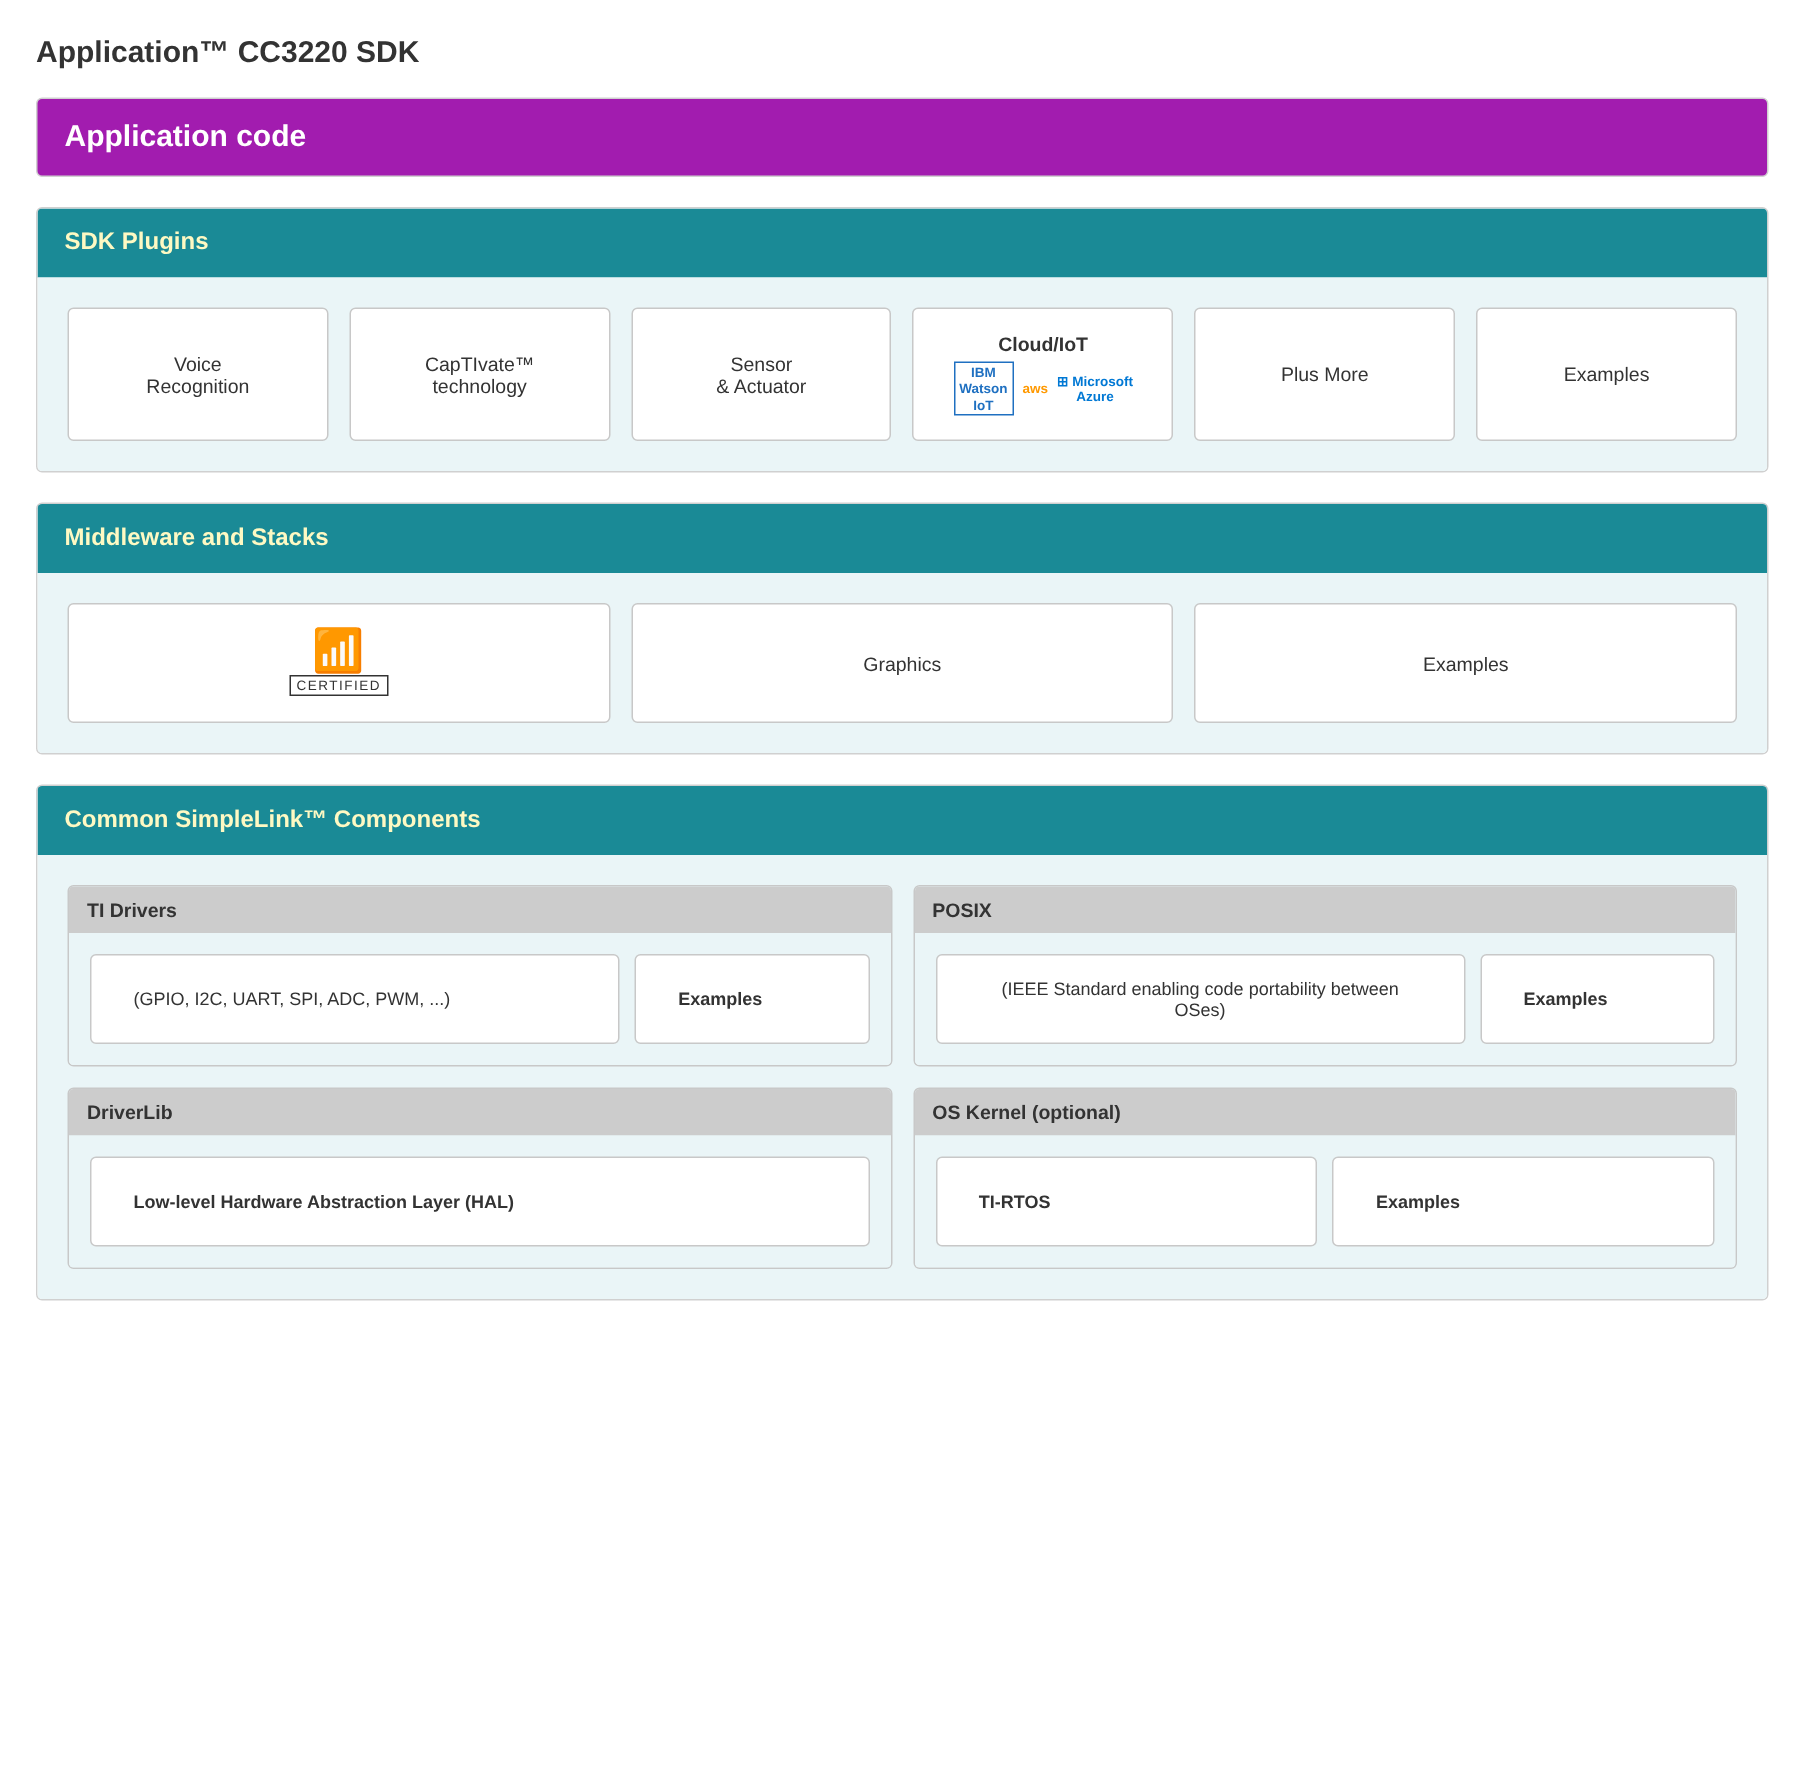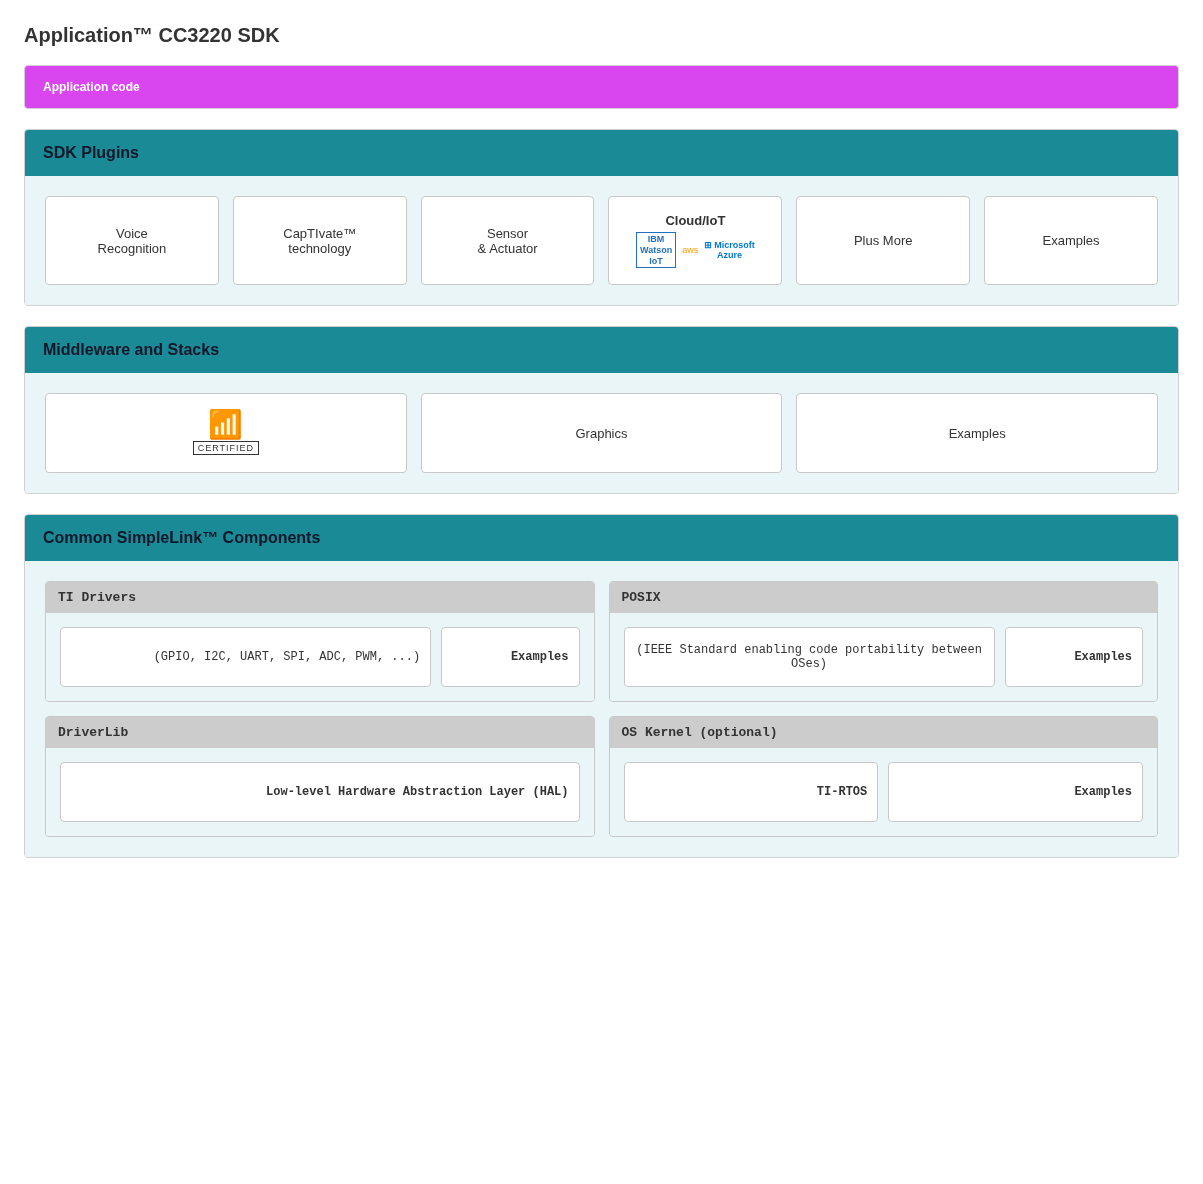--- a/index.html
+++ b/index.html
@@ -16,21 +16,21 @@
       margin-bottom: 18px;
     }
     .section-block {
       border: 1px solid #d0d0d0;
       border-radius: 4px;
       margin-bottom: 20px;
       overflow: hidden;
     }
     .section-header {
       background-color: #1a8a96;
-      color: #0f172a;
+      color: #fef9c3;
       font-weight: bold;
       font-size: 16px;
       padding: 14px 18px;
     }
     .section-body {
       background-color: #eaf5f7;
       padding: 20px;
     }
     .card-row {
       display: flex;
@@ -48,24 +48,24 @@
       padding: 16px 12px;
       flex: 1;
       min-width: 100px;
       min-height: 80px;
       font-size: 13px;
     }
     .card-wide {
       flex: 2;
     }
     .app-code-header {
-      background-color: #d946ef;
+      background-color: #a21caf;
       color: #fff;
       font-weight: bold;
-      font-size: 12px;
+      font-size: 20px;
       padding: 14px 18px;
       border: 1px solid #d0d0d0;
       border-radius: 4px;
       margin-bottom: 20px;
     }
     
     .cloud-card {
       flex-direction: column;
       gap: 4px;
     }
@@ -83,21 +83,21 @@
     .ibm-logo {
       font-size: 9px;
       font-weight: bold;
       color: #1f70c1;
       border: 1px solid #1f70c1;
       padding: 1px 3px;
       line-height: 1.2;
     }
     .aws-logo {
       font-size: 9px;
-      font-weight: normal;
+      font-weight: bold;
       color: #f90;
     }
     .azure-logo {
       font-size: 9px;
       color: #0078d4;
       font-weight: bold;
     }
     
     .wifi-logo {
       display: flex;
@@ -118,48 +118,47 @@
     
     .common-grid {
       display: grid;
       grid-template-columns: 1fr 1fr;
       gap: 14px;
     }
     .sub-section {
       border: 1px solid #c8c8c8;
       border-radius: 4px;
       overflow: hidden;
-      font-family: Liberation Mono, monospace;
     }
     .sub-section-header {
       background: #ccc;
       padding: 8px 12px;
       font-weight: bold;
       font-size: 13px;
     }
     .sub-section-body {
       background: #eaf5f7;
       padding: 14px;
     }
     .sub-card-row {
       display: flex;
       gap: 10px;
     }
     .sub-card {
       background: #fff;
       border: 1px solid #c8c8c8;
       border-radius: 4px;
-      padding: 12px 10px;
+      padding: 12px 28px;
       text-align: center;
       flex: 1;
       font-size: 12px;
       min-height: 60px;
       display: flex;
       align-items: center;
-      justify-content: flex-end;
+      justify-content: flex-start;
     }
     .sub-card-full {
       flex: 3;
     }
     .bold-text {
       font-weight: bold;
     }
   </style>
 </head>
 <body>

